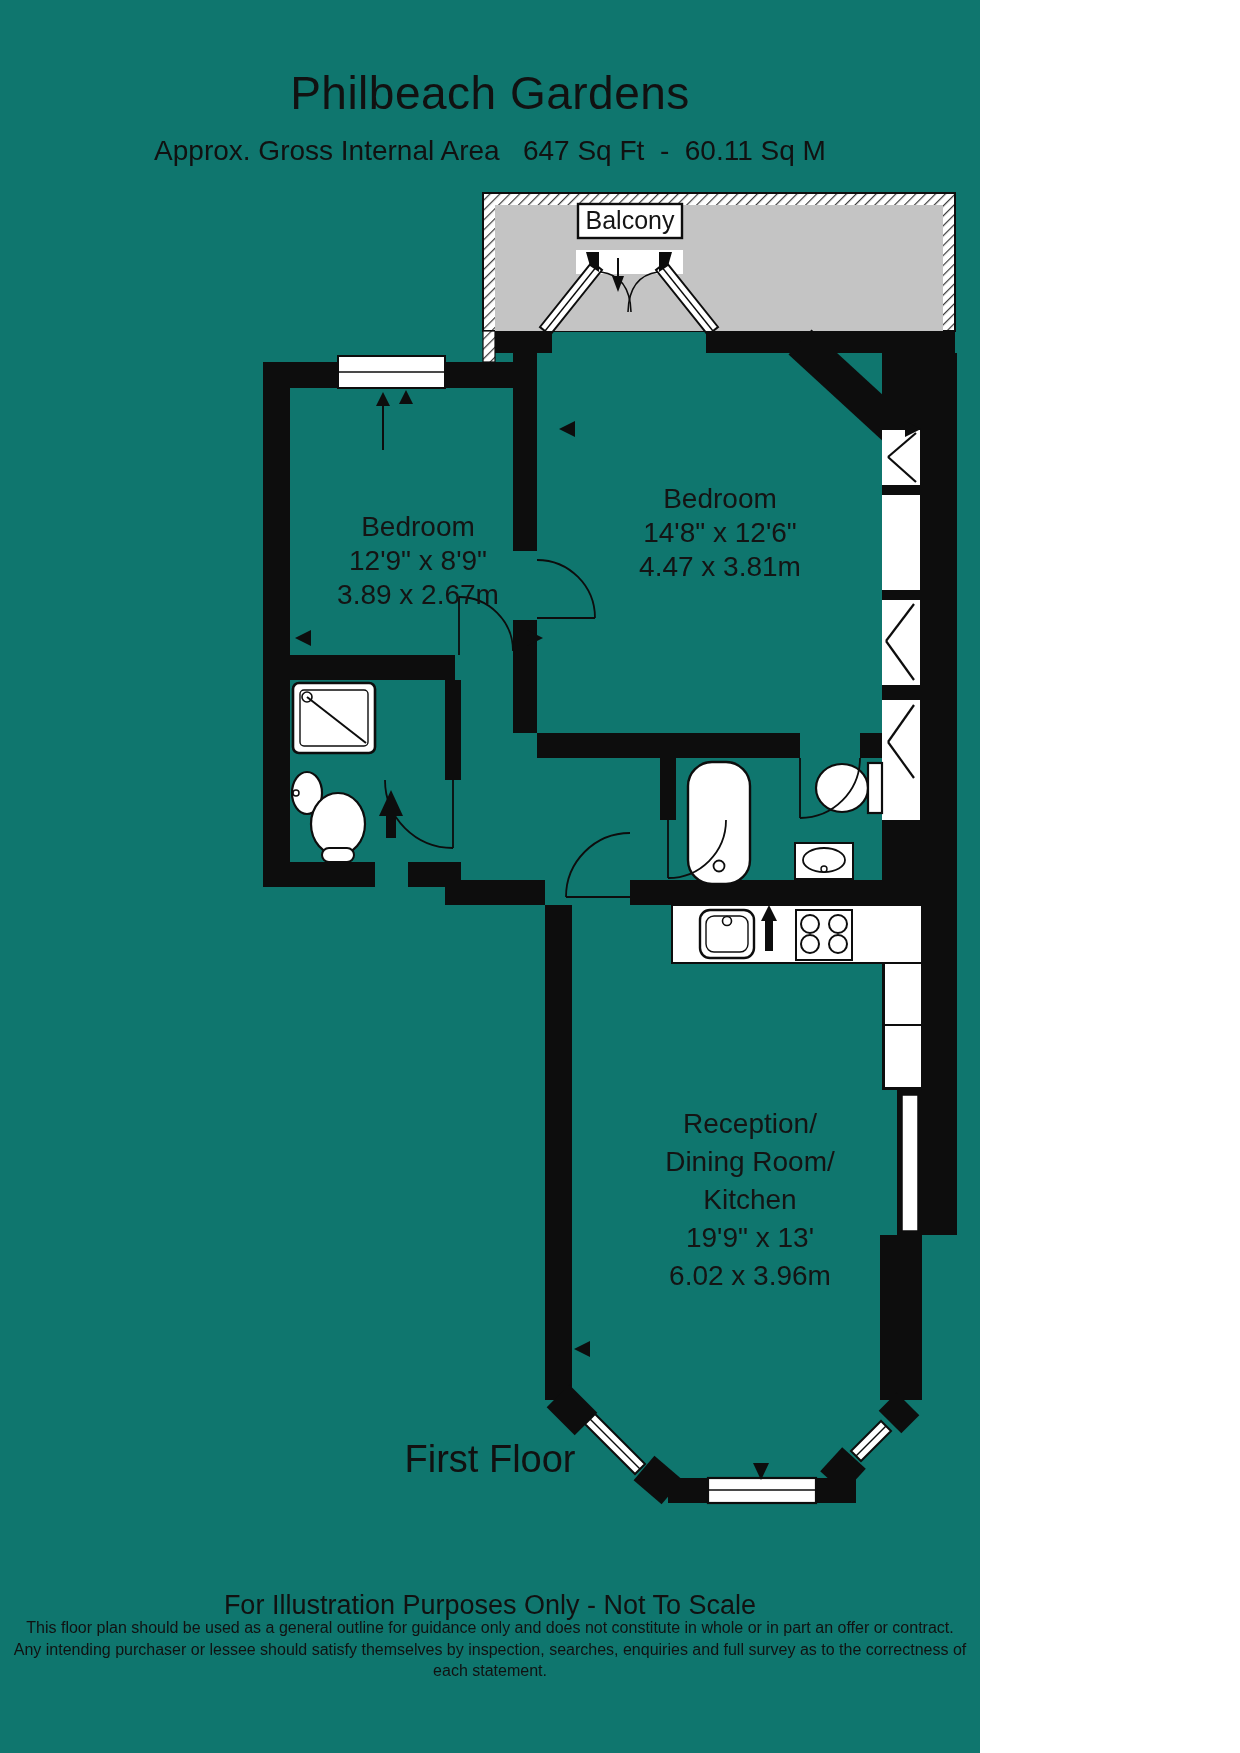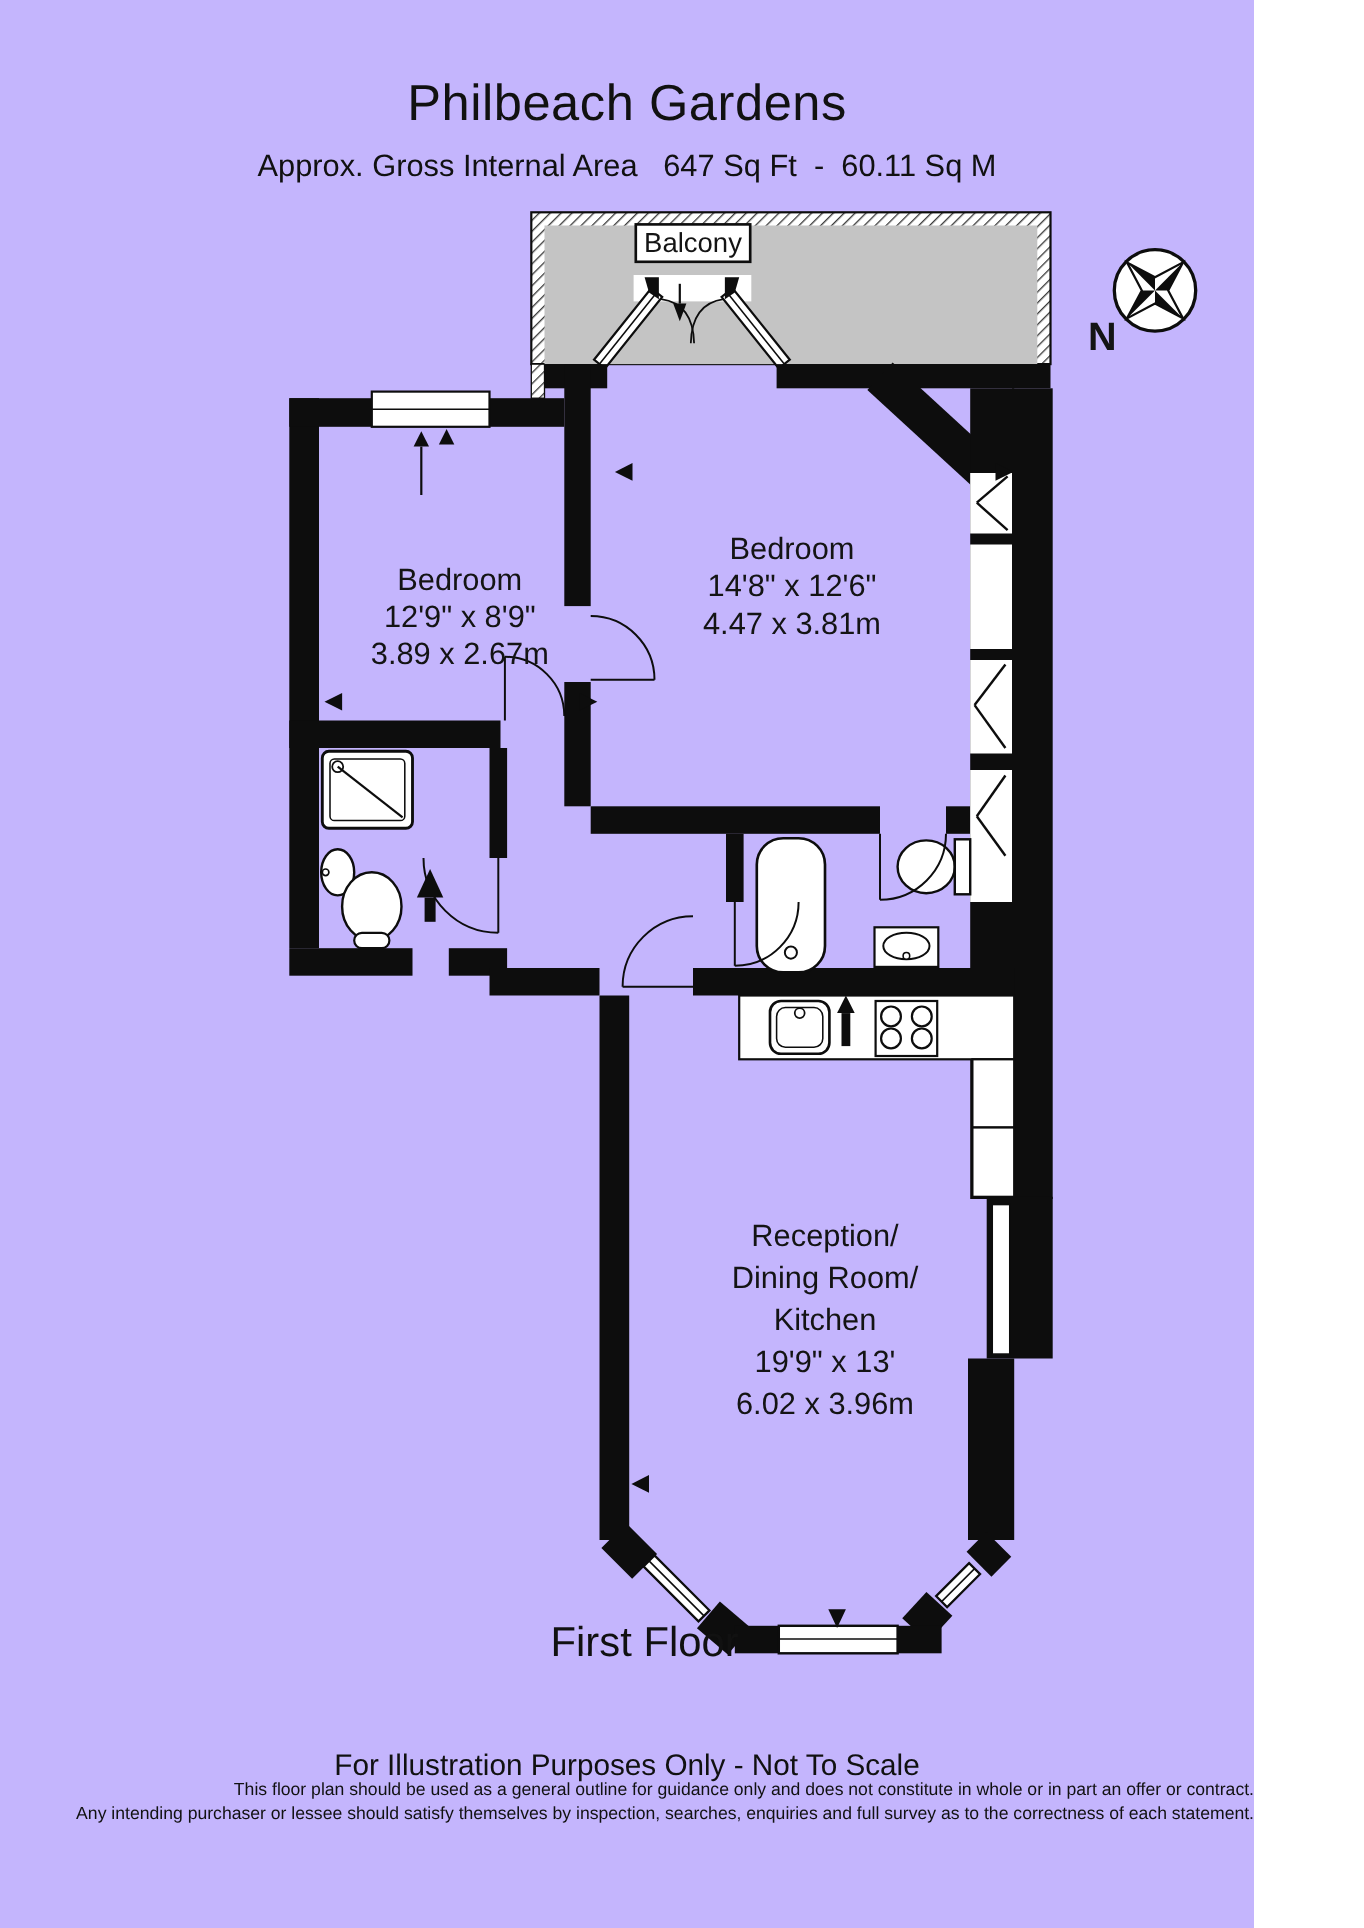--- a/index.html
+++ b/index.html
@@ -1,25 +1,25 @@
 <!DOCTYPE html>
 <html><head>
 <meta charset="utf-8">
 <style>
   html,body{margin:0;padding:0;background:#ffffff;}
   #canvas{
-    position:relative;width:1140px;height:1753px;background:#c4b5fd;
+    position:relative;width:980px;height:1753px;background:#0f766e;
     font-family:"Liberation Sans", sans-serif;color:#111;overflow:hidden;
   }
   .ctext{position:absolute;left:0;width:100%;text-align:center;white-space:pre;}
   #title{top:66px;font-size:46px;letter-spacing:.5px;}
   #subtitle{top:135px;font-size:28px;}
-  #floor-label{top:1472px;font-size:38px;margin-left:16px;}
+  #floor-label{top:1438px;font-size:38px;}
   #scale-note{top:1552px;font-size:27px;margin-top:38px;}
-  #disclaimer{position:absolute;top:1617px;left:0;width:100%;text-align:right;
+  #disclaimer{position:absolute;top:1617px;left:0;width:100%;text-align:center;
     font-size:16px;line-height:21.5px;}
   svg{position:absolute;left:0;top:0;}
   svg text{font-family:"Liberation Sans", sans-serif;fill:#141414;}
   .room-label{font-size:28px;text-anchor:middle;}
   .balcony-label{font-size:25px;text-anchor:middle;}
   .north-label{font-size:36px;font-weight:bold;text-anchor:middle;}
 </style>
 </head>
 <body>
 

